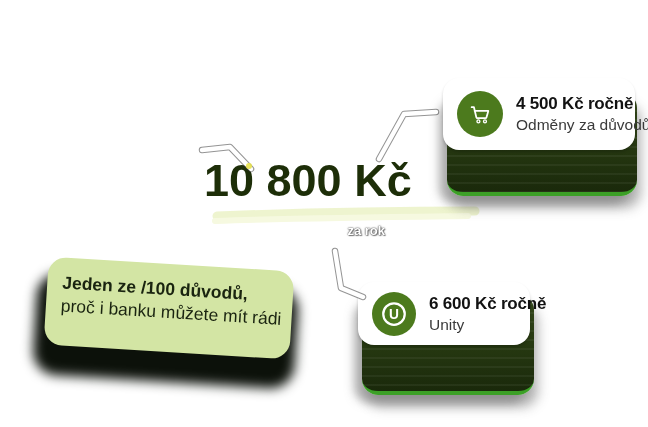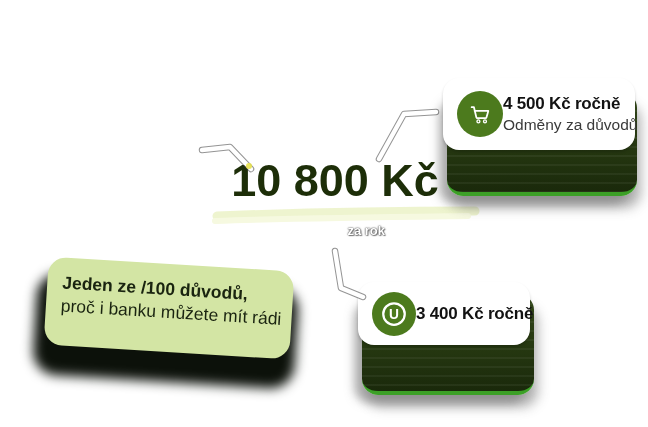--- a/index.html
+++ b/index.html
@@ -13,21 +13,21 @@
     position:absolute;border-radius:16px;z-index:1;
     background:
       repeating-linear-gradient(180deg, rgba(255,255,255,.05) 0 2px, rgba(0,0,0,0) 2px 9px),
       linear-gradient(180deg, var(--stack-top) 0%, #283b12 45%, var(--stack-bottom) 100%);
     border-bottom:4px solid var(--stack-bright);
     box-shadow:-8px 8px 10px rgba(115,115,115,.55), 4px 12px 12px rgba(70,70,70,.40);
   }
   .stat-card{
     position:relative;z-index:2;height:100%;box-sizing:border-box;
     background:#fff;border-radius:16px;
-    display:flex;align-items:center;padding:0 14px;
+    display:flex;align-items:center;gap:13px;padding:0 14px;
     box-shadow:0 2px 3px rgba(0,0,0,.18);
   }
   .icon-circle{
     width:46px;height:46px;border-radius:50%;flex:0 0 auto;
     background:var(--icon-circle);
     display:flex;align-items:center;justify-content:center;
   }
   .stat-amount{font-size:17px;font-weight:bold;color:var(--amount-text);letter-spacing:-.2px;line-height:1.25;white-space:nowrap;}
   .stat-label{font-size:15.5px;color:var(--label-text);line-height:1.25;margin-top:1px;white-space:nowrap;}
   .card-tail{
@@ -39,21 +39,21 @@
   .g-loyalty{left:8px;top:112px;width:200px;height:70px;}
   .g-loyalty .stack{inset:14px -4px -44px 6px;}
   .g-payments{left:443px;top:78px;width:192px;height:72px;}
   .g-payments .stack{inset:14px -2px -46px 4px;}
   .g-unity{left:358px;top:282px;width:172px;height:63px;}
   .g-unity .stack{inset:12px -4px -50px 4px;}
   .g-unity .icon-circle{width:44px;height:44px;}
   
   .headline{
     position:absolute;left:204px;top:158px;width:262px;z-index:3;
-    text-align:center;font-size:45px;font-weight:800;letter-spacing:0;
+    font-size:45px;font-weight:800;letter-spacing:0;
     color:var(--headline-text);white-space:nowrap;line-height:1;
   }
   .headline-underline{position:absolute;left:212px;top:202px;z-index:2;}
   .headline-period{
     position:absolute;left:285px;top:223px;width:100px;z-index:3;
     text-align:right;font-size:13px;font-weight:600;color:#fff;
     text-shadow:0 0 2px rgba(70,70,70,.95), 0 0 1px rgba(70,70,70,.95), 1px 1px 1px rgba(70,70,70,.6);
   }
   
   .quote-group{position:absolute;left:46px;top:264px;width:246px;height:88px;transform:rotate(3.5deg);z-index:2;}
@@ -106,21 +106,22 @@
   <div class="stat-group g-unity">
     <div class="stack"></div>
     <div class="stat-card">
       <div class="icon-circle">
         <svg viewBox="0 0 24 24" width="30" height="30">
           <circle cx="12" cy="12" r="8.6" fill="none" stroke="#fff" stroke-width="1.8"></circle>
           <text x="12" y="16" text-anchor="middle" font-size="11" font-weight="bold" fill="#fff" font-family="Liberation Sans, sans-serif">U</text>
         </svg>
       </div>
       <div>
-        <div class="stat-amount">3 400 Kč ročně</div>
+        <div class="stat-amount">6 600 Kč ročně</div>
+        <div class="stat-label">Unity</div>
       </div>
     </div>
   </div>
 
   <div class="quote-group">
     <div class="quote-shadow"></div>
     <div class="quote-card">
       <div class="quote-line1">Jeden ze /100 důvodů,</div>
       <div class="quote-line2">proč i banku můžete mít rádi</div>
     </div>

